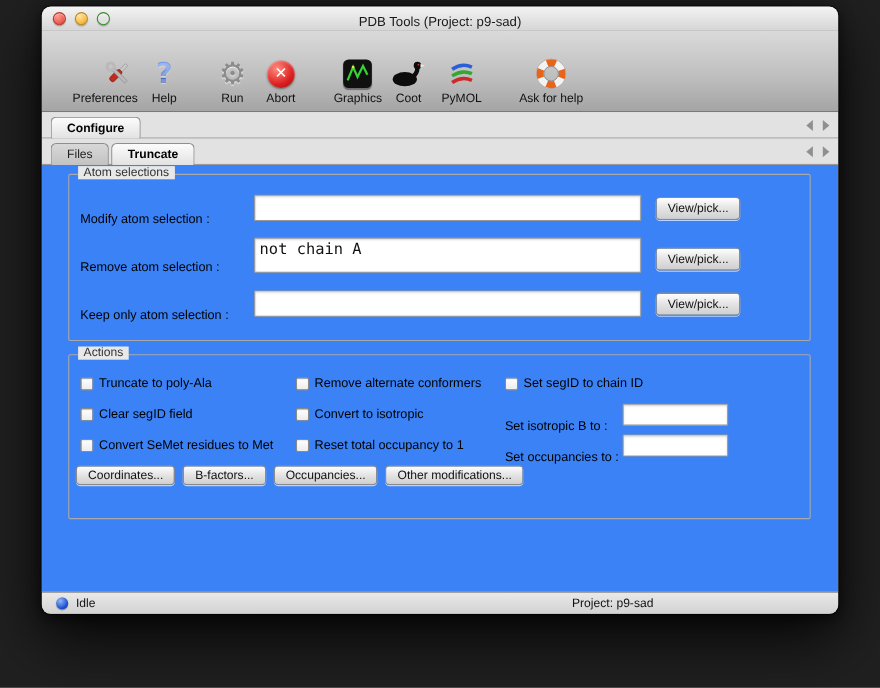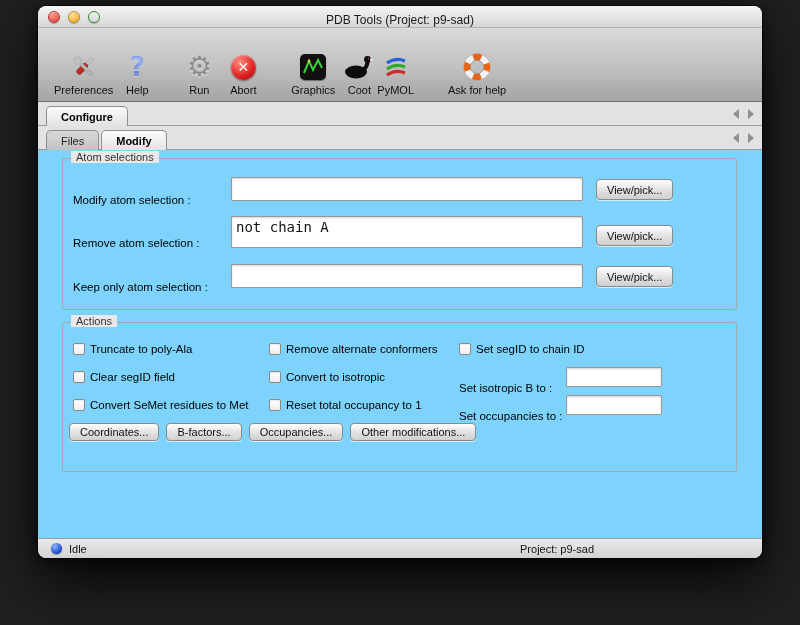--- a/index.html
+++ b/index.html
@@ -32,21 +32,21 @@
   
   .toolbar {
     height:74px; flex:0 0 74px;
     background:linear-gradient(#dadada, #bdbdbd 60%, #a4a4a4);
     border-bottom:1px solid #6e6e6e;
     display:flex; align-items:flex-end; padding:0 12px 5px 16px;
   }
   .titem { display:flex; flex-direction:column; align-items:center; gap:2px; cursor:default; }
   .titem .tlabel { font-size:11px; color:#111; white-space:nowrap; }
   .ticon { width:36px; height:30px; display:flex; align-items:center; justify-content:center; }
-  .ml6{margin-left:6px;} .ml26{margin-left:26px;} .ml8{margin-left:8px;} .ml30{margin-left:30px;} .ml2{margin-left:0;} .ml34{margin-left:34px;}
+  .ml6{margin-left:6px;} .ml26{margin-left:26px;} .ml8{margin-left:8px;} .ml30{margin-left:30px;} .ml2{margin-left:12px;align-items:flex-end;} .ml34{margin-left:34px;}
   .icon-help::before {
     content:"?"; font-family:"DejaVu Sans", sans-serif; font-weight:bold; font-size:26px;
     background:linear-gradient(#7fa6f3,#1c3fae); -webkit-background-clip:text; background-clip:text; color:transparent;
     text-shadow:0 1px 1px rgba(255,255,255,.35);
   }
   .icon-run::before {
     content:"⚙"; font-family:"DejaVu Sans", sans-serif; font-size:28px; line-height:28px; color:#8d8d8d;
     text-shadow:0 1px 1px rgba(255,255,255,.8);
   }
   .icon-abort {
@@ -68,21 +68,21 @@
     border:1px solid #8f8f8f; border-bottom:none; border-radius:5px 5px 0 0;
     position:relative; top:1px; cursor:default;
   }
   .tab.active { background:linear-gradient(#fcfcfc,#e2e2e2); font-weight:bold; z-index:2; }
   .tab.inactive { background:linear-gradient(#d8d8d8,#c2c2c2); color:#222; }
   .tabarrows { position:absolute; right:8px; top:7px; display:flex; gap:9px; }
   .arrow { width:0; height:0; border-top:5px solid transparent; border-bottom:5px solid transparent; }
   .arrow.left  { border-right:6px solid #8f8f8f; }
   .arrow.right { border-left:6px solid #8f8f8f; }
   
-  .content { flex:1; position:relative; background:#7dd3fc; }
+  .content { flex:1; position:relative; background:#3b82f6; }
   .group {
     position:absolute; left:24px; width:675px;
     border:1px solid #a9a9a9; border-radius:2px;
   }
   .group-title {
     position:absolute; top:-8px; left:8px; background:#e8e8e8; padding:0 5px;
     font-size:11px; color:#333;
   }
   .flabel { position:absolute; font-size:11.5px; font-weight:normal; color:#000; white-space:nowrap;margin-top:11px; }
   .field {
@@ -224,21 +224,21 @@
   <div class="tabstrip">
     <div class="tab active">Configure</div>
     <div class="tabarrows">
       <span class="arrow left"></span>
       <span class="arrow right"></span>
     </div>
   </div>
 
   <div class="tabstrip">
     <div class="tab inactive">Files</div>
-    <div class="tab active">Modify</div>
+    <div class="tab active">Truncate</div>
     <div class="tabarrows">
       <span class="arrow left"></span>
       <span class="arrow right"></span>
     </div>
   </div>
 
   <div class="content">
 
     <div class="group" style="top:8px; height:152px;">
       <span class="group-title">Atom selections</span>

